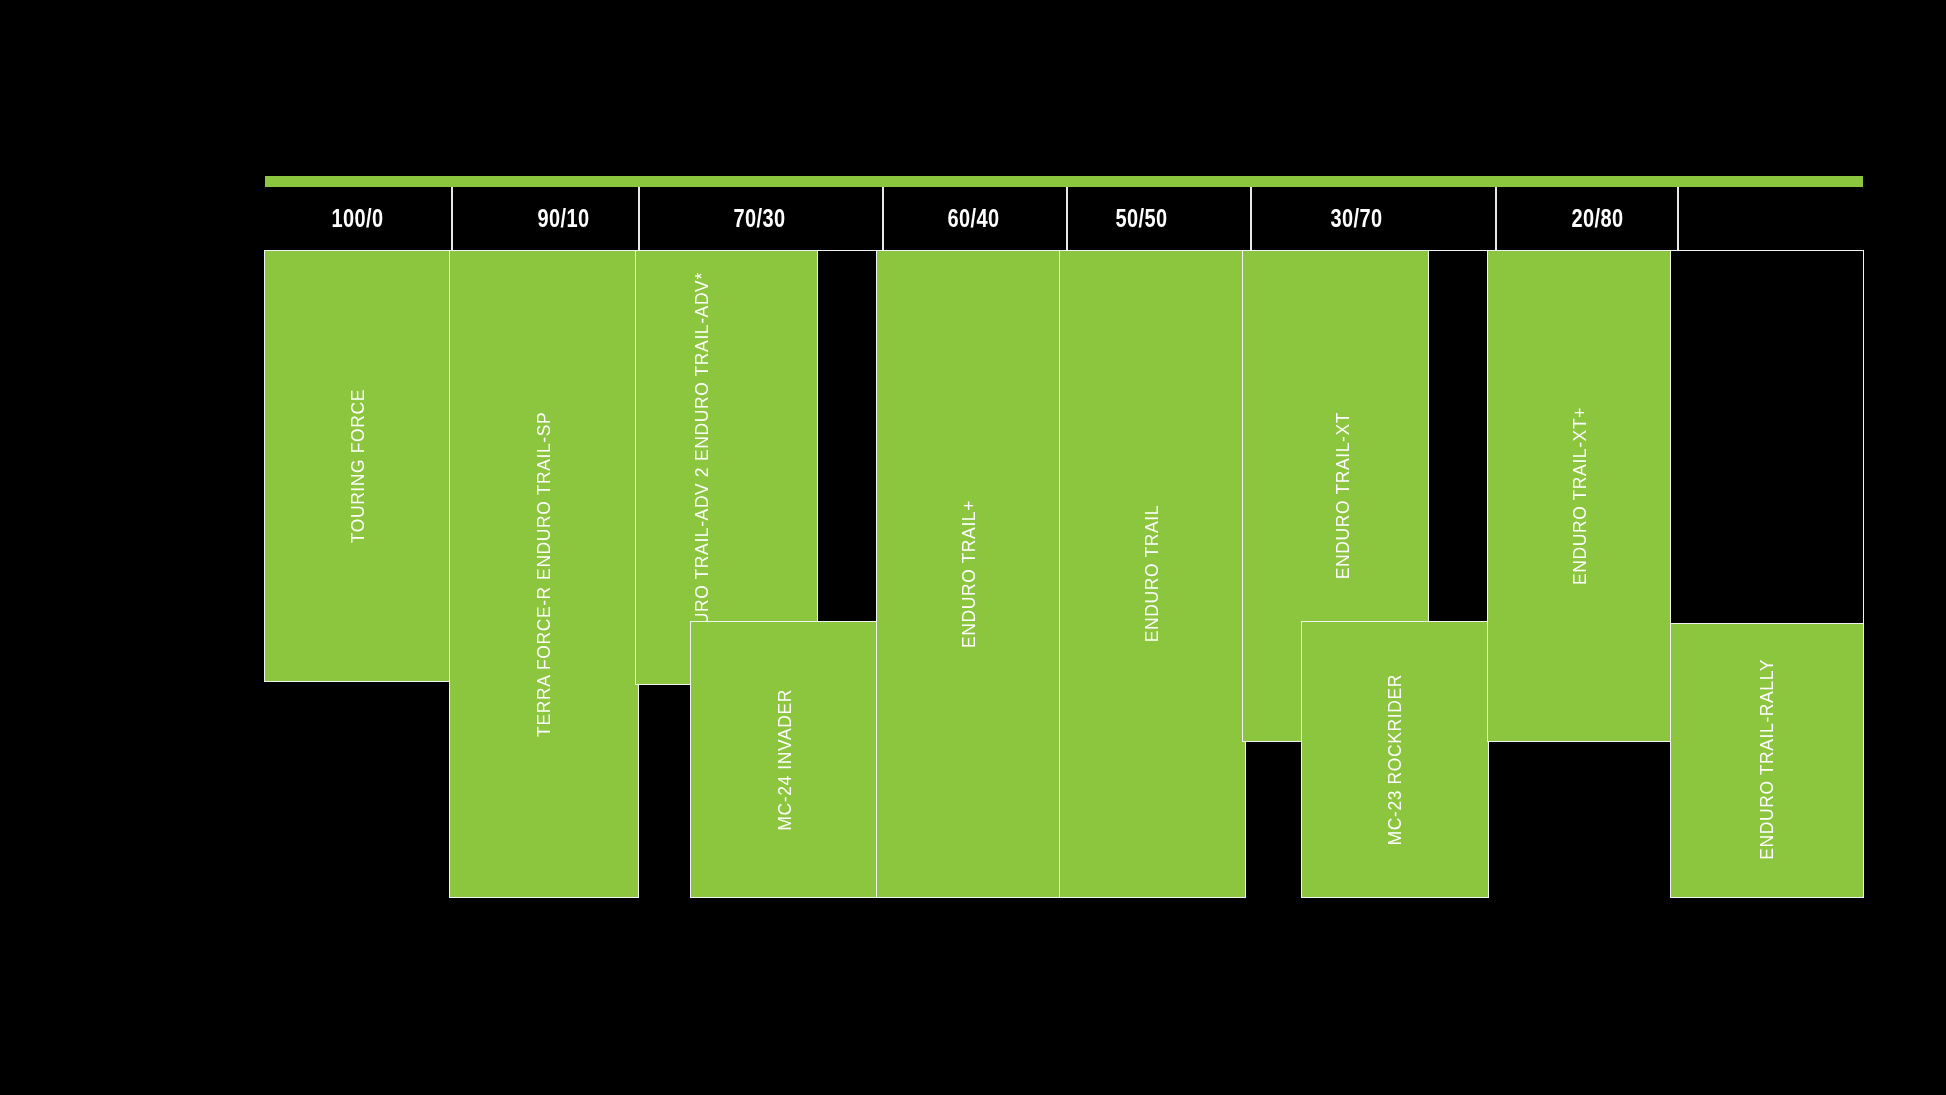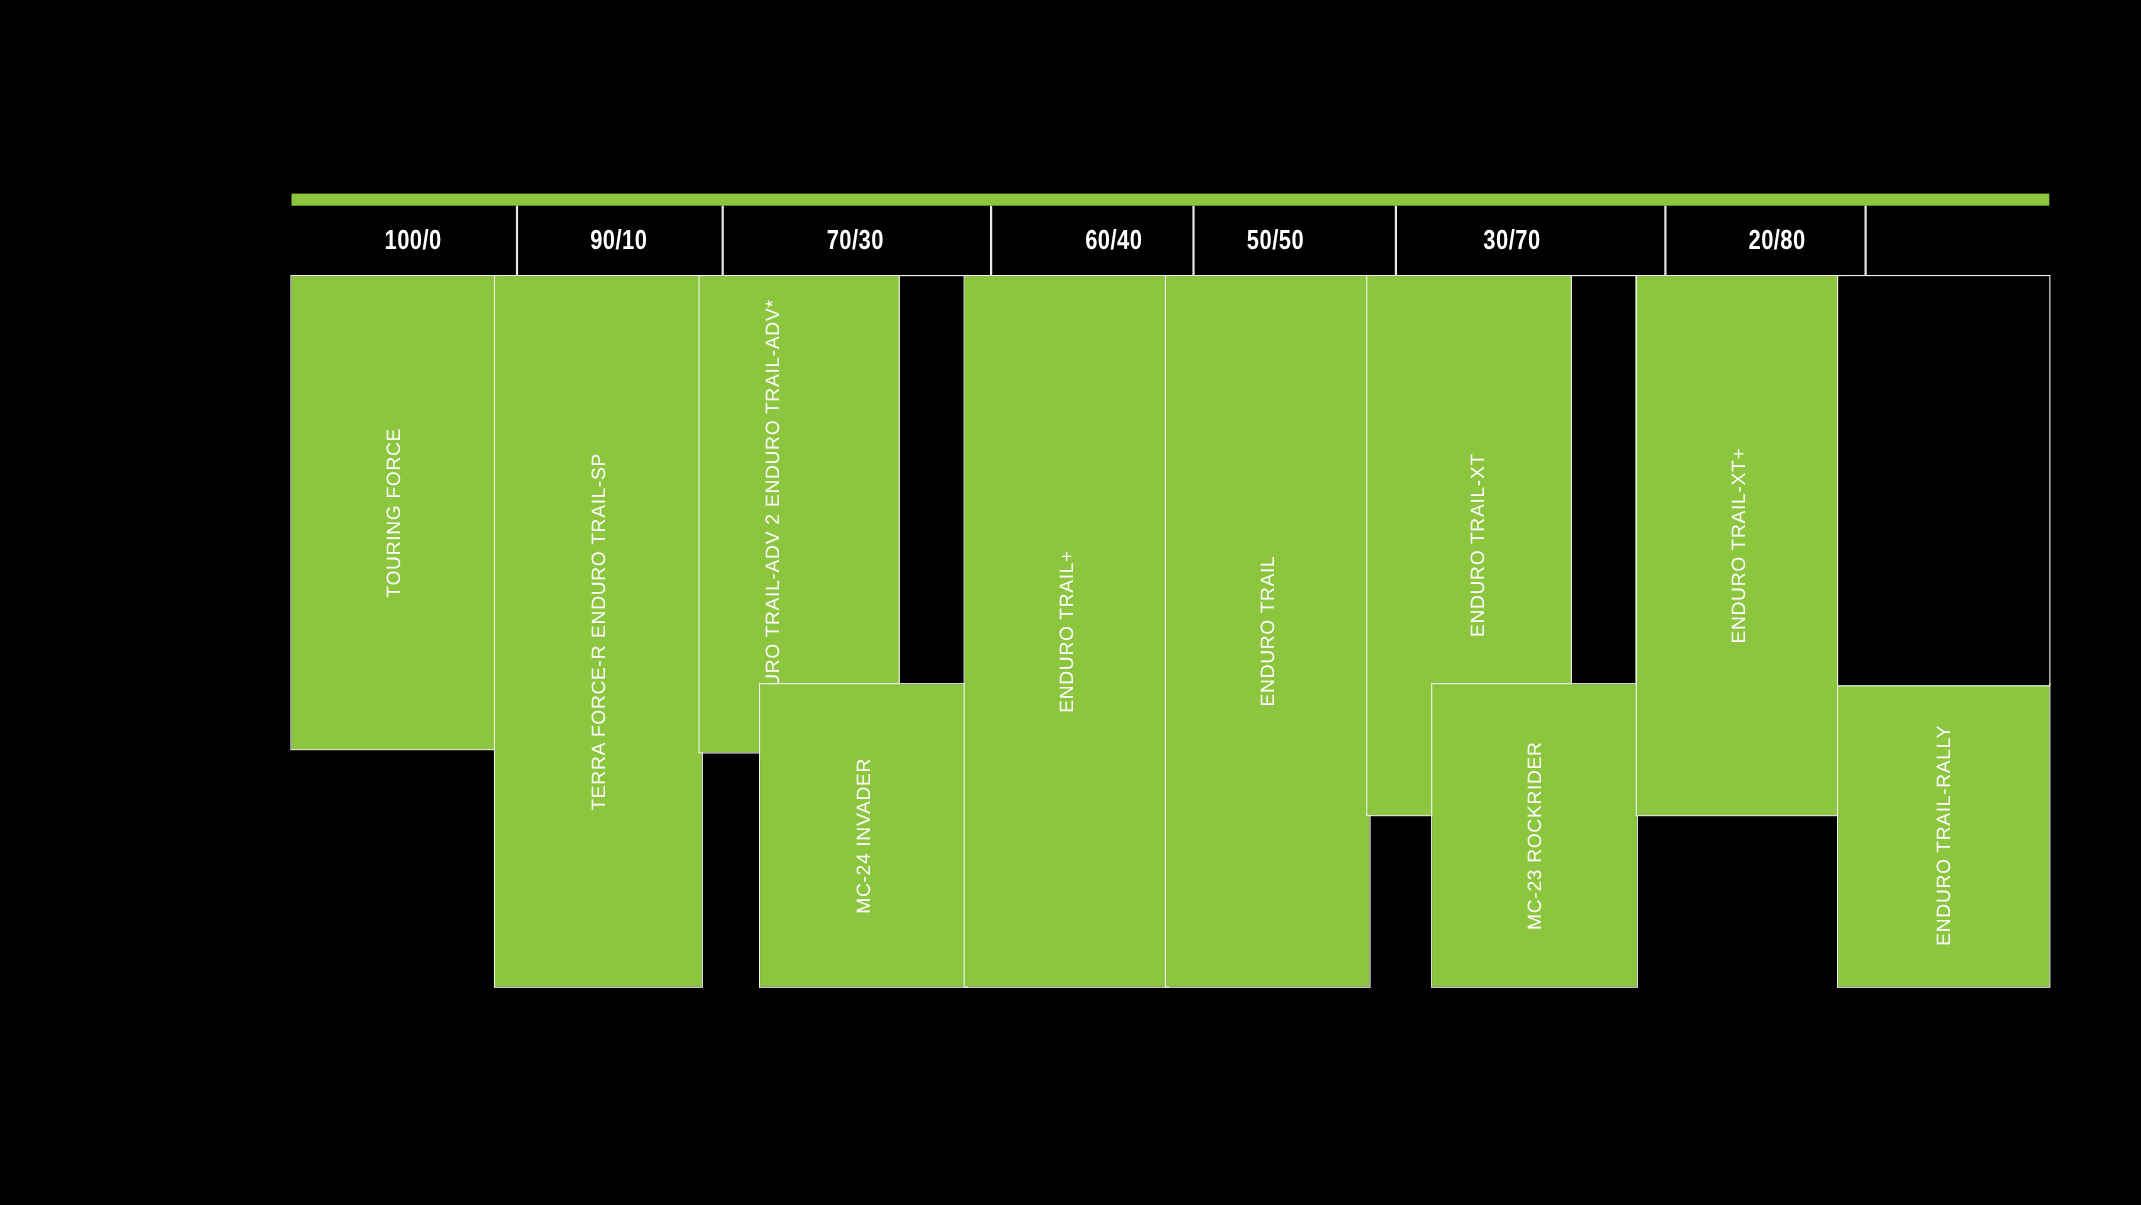--- a/index.html
+++ b/index.html
@@ -31,32 +31,32 @@
   .notch{position:absolute;background:#000;box-sizing:border-box;
          outline:1.5px solid #f2f2f2;}
 </style>
 </head>
 <body>
 
 <div id="stage">
 
   <div class="top-rule" style="left:265px;top:176px;width:1598px;height:11px;"></div>
 
-  <div class="hdr-band" style="left:283px;top:187px;width:1598px;height:63px;">
+  <div class="hdr-band" style="left:265px;top:187px;width:1598px;height:63px;">
 
     <div class="hdr-cell" style="left:0px;width:186px;">
       <span class="lbl">100/0</span>
     </div>
-    <div class="hdr-cell" style="left:186px;width:187px;">
+    <div class="hdr-cell" style="left:186px;width:187px;padding-left:19px;">
       <span class="lbl">90/10</span>
     </div>
     <div class="hdr-cell" style="left:373px;width:244px;">
       <span class="lbl">70/30</span>
     </div>
-    <div class="hdr-cell" style="left:617px;width:184px;margin-left:21px;">
+    <div class="hdr-cell" style="left:617px;width:184px;">
       <span class="lbl">60/40</span>
     </div>
     <div class="hdr-cell" style="left:801px;width:152px;">
       <span class="lbl">50/50</span>
     </div>
     <div class="hdr-cell" style="left:985px;width:214px;">
       <span class="lbl">30/70</span>
     </div>
     <div class="hdr-cell" style="left:1230px;width:206px;">
       <span class="lbl">20/80</span>

